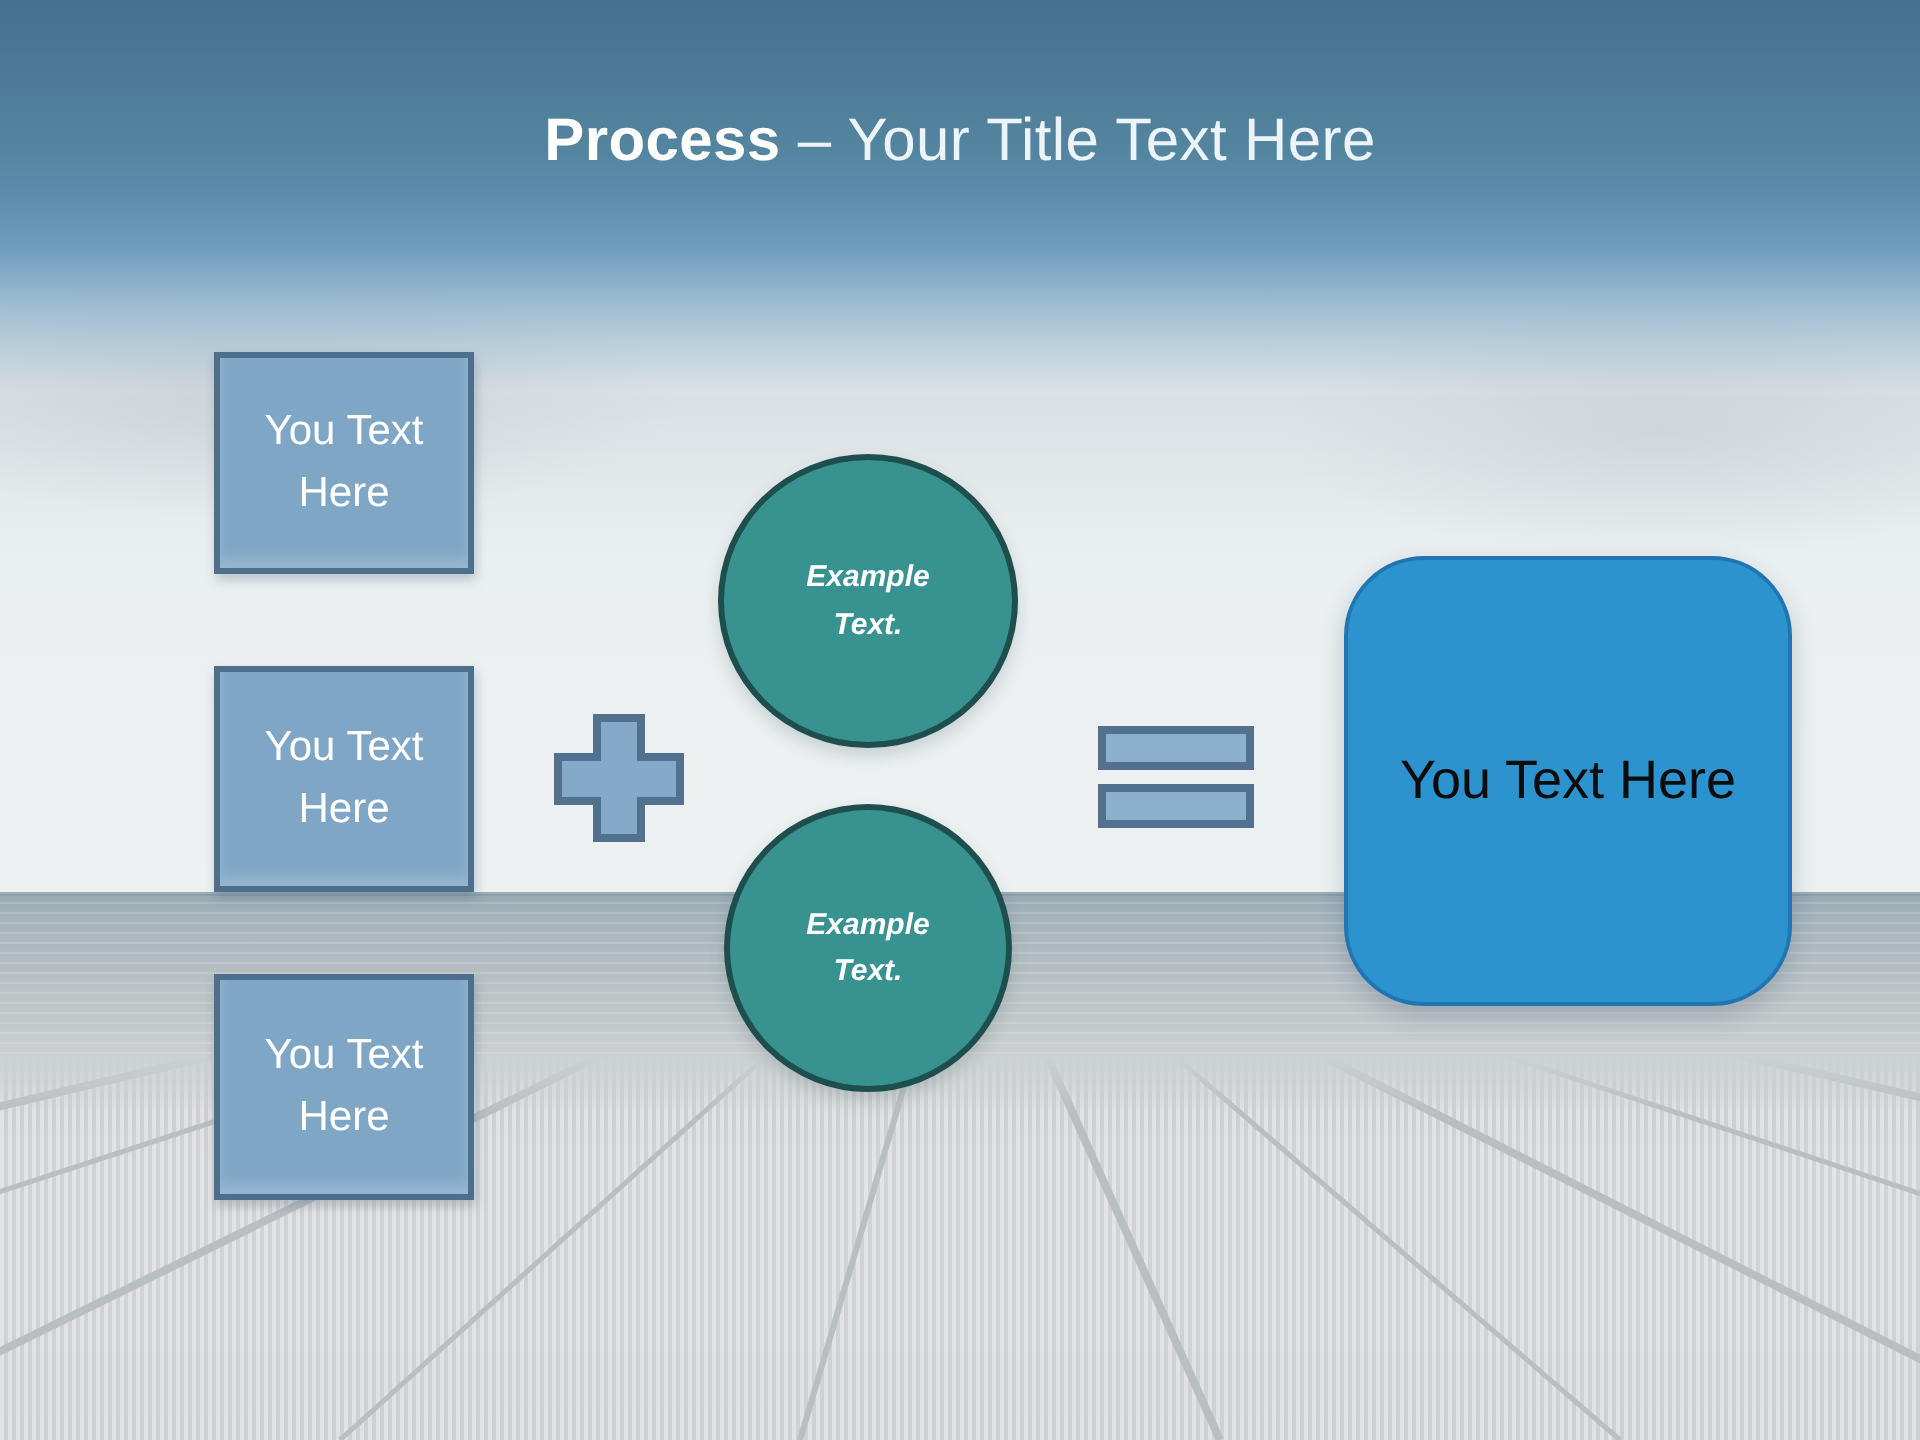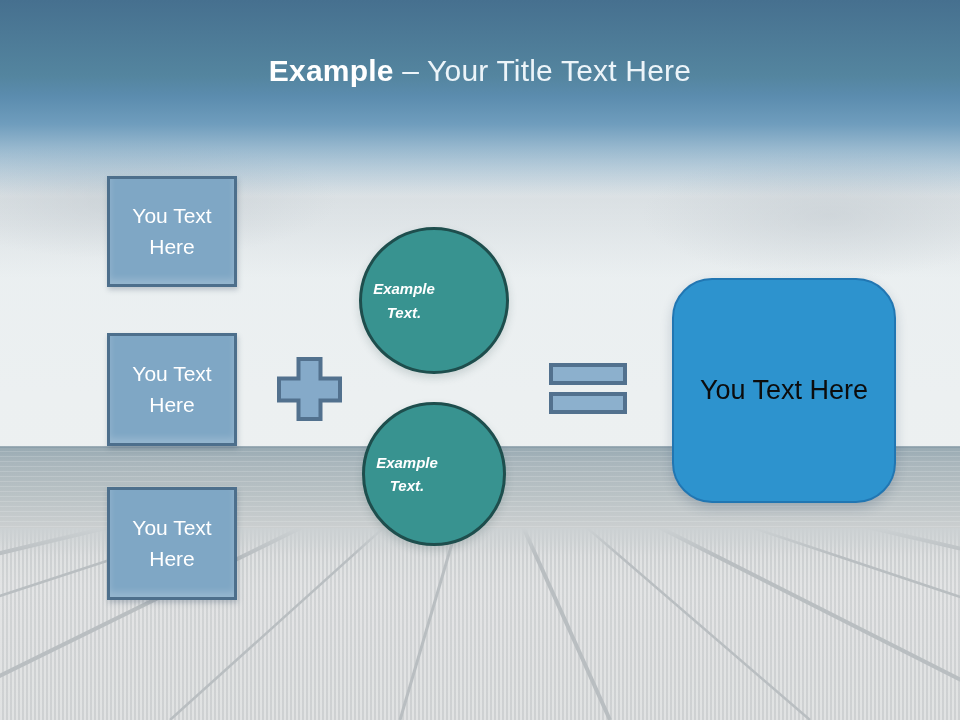--- a/index.html
+++ b/index.html
@@ -39,21 +39,21 @@
     background:var(--box-fill,#7fa7c5);border:3px solid var(--box-border,#4d6f8c);
     display:flex;align-items:center;justify-content:center;text-align:center;
     color:#fff;font-size:21px;line-height:1.45;
     box-shadow:1px 3px 5px rgba(70,90,110,.28), inset 0 -5px 6px rgba(255,255,255,.18);}
   .tbox .inner{width:102px;}
   #box-1{top:176px;height:111px;}
   #box-2{top:333px;height:113px;}
   #box-3{top:487px;height:113px;}
   .circle{position:absolute;border-radius:50%;box-sizing:border-box;
     background:var(--circle-fill,#389390);border:3px solid var(--circle-border,#1e4e4d);
-    display:flex;align-items:center;text-align:center;
+    display:flex;align-items:center;justify-content:center;text-align:center;
     color:#fff;font-weight:bold;font-style:italic;font-size:15px;line-height:1.55;
     box-shadow:0 4px 8px rgba(40,70,70,.18);}
   .circle .inner{width:84px;}
   #circle-1{left:359px;top:227px;width:150px;height:147px;}
   #circle-2{left:362px;top:402px;width:144px;height:144px;}
   .plus-wrap{position:absolute;left:277px;top:357px;width:65px;height:64px;}
   .equals-wrap{position:absolute;left:549px;top:363px;width:78px;}
   .equals-bar{height:22px;box-sizing:border-box;background:var(--operator-fill,#8cb0cd);
     border:4px solid var(--operator-border,#52718e);}
   .equals-bar + .equals-bar{margin-top:7px;}
@@ -88,21 +88,21 @@
         <line x1="483" y1="-90" x2="810" y2="192" stroke-width="2.5"></line>
         <line x1="483" y1="-90" x2="1040" y2="192" stroke-width="4"></line>
         <line x1="483" y1="-90" x2="1330" y2="192" stroke-width="2.5"></line>
         <line x1="483" y1="-90" x2="1700" y2="192" stroke-width="4"></line>
       </g>
     </svg>
     <div class="deck-haze"></div>
   </div>
 
   <div class="slide-title">
-    <span class="t-bold">Example</span><span class="t-rest"> – Your Title Text Here</span>
+    <span class="t-bold">Process</span><span class="t-rest"> – Your Title Text Here</span>
   </div>
 
   <div class="tbox" id="box-1">
     <div class="inner">You Text Here</div>
   </div>
   <div class="tbox" id="box-2">
     <div class="inner">You Text Here</div>
   </div>
   <div class="tbox" id="box-3">
     <div class="inner">You Text Here</div>

